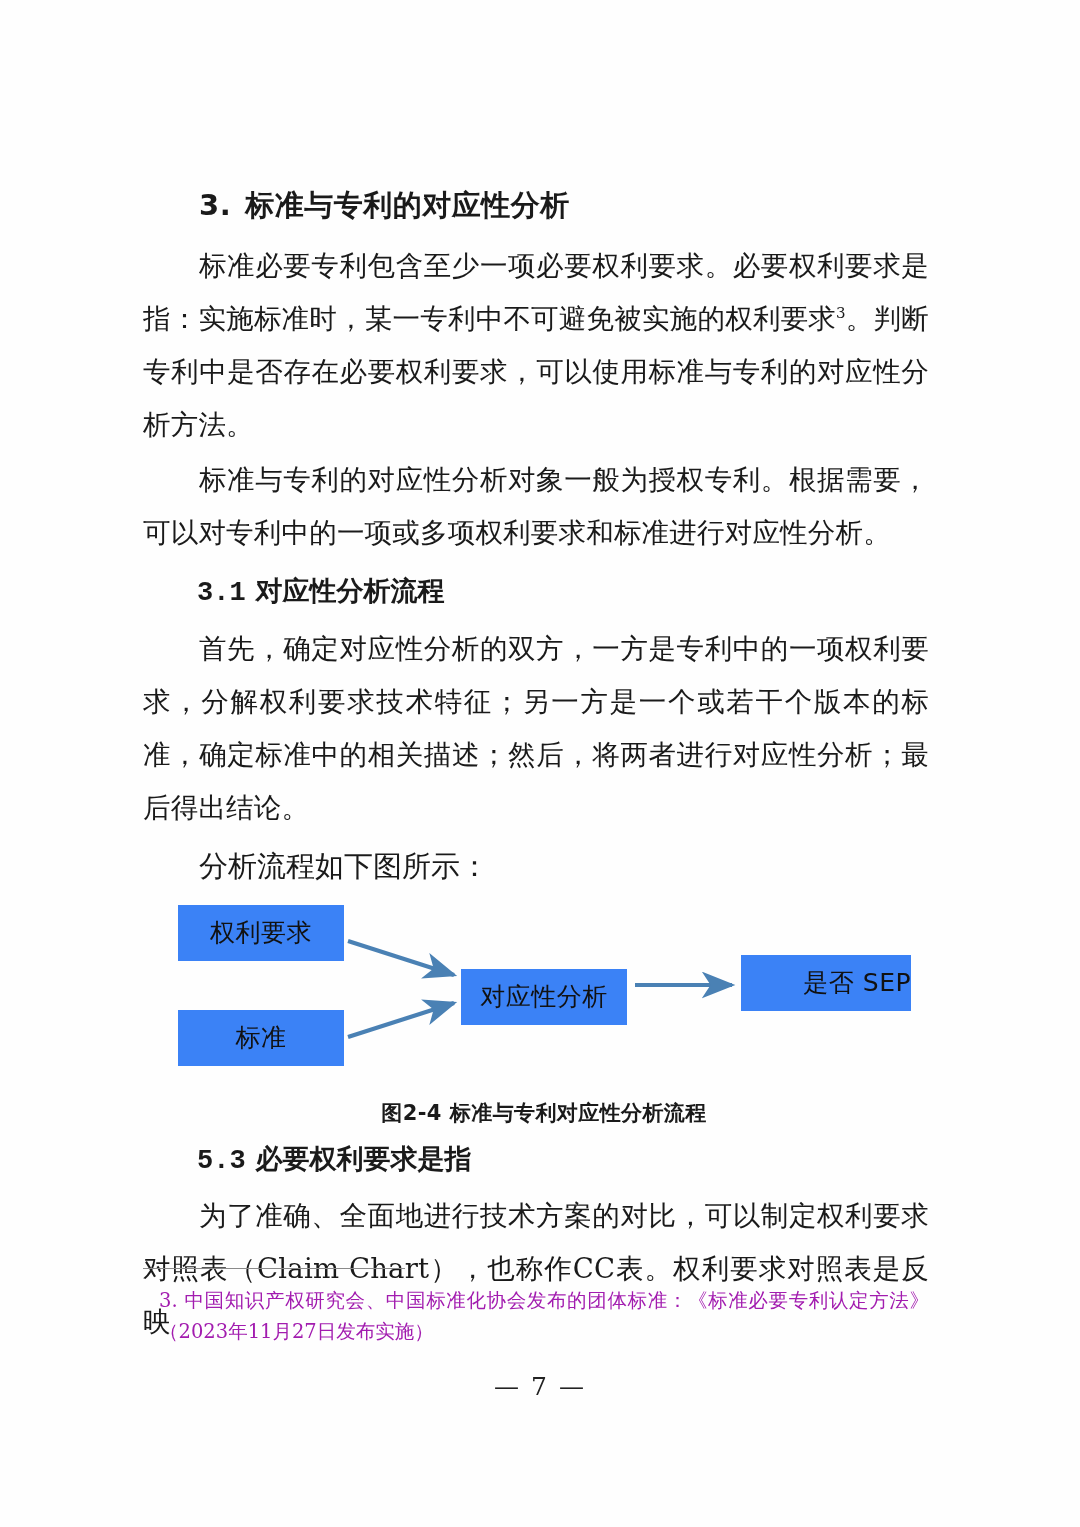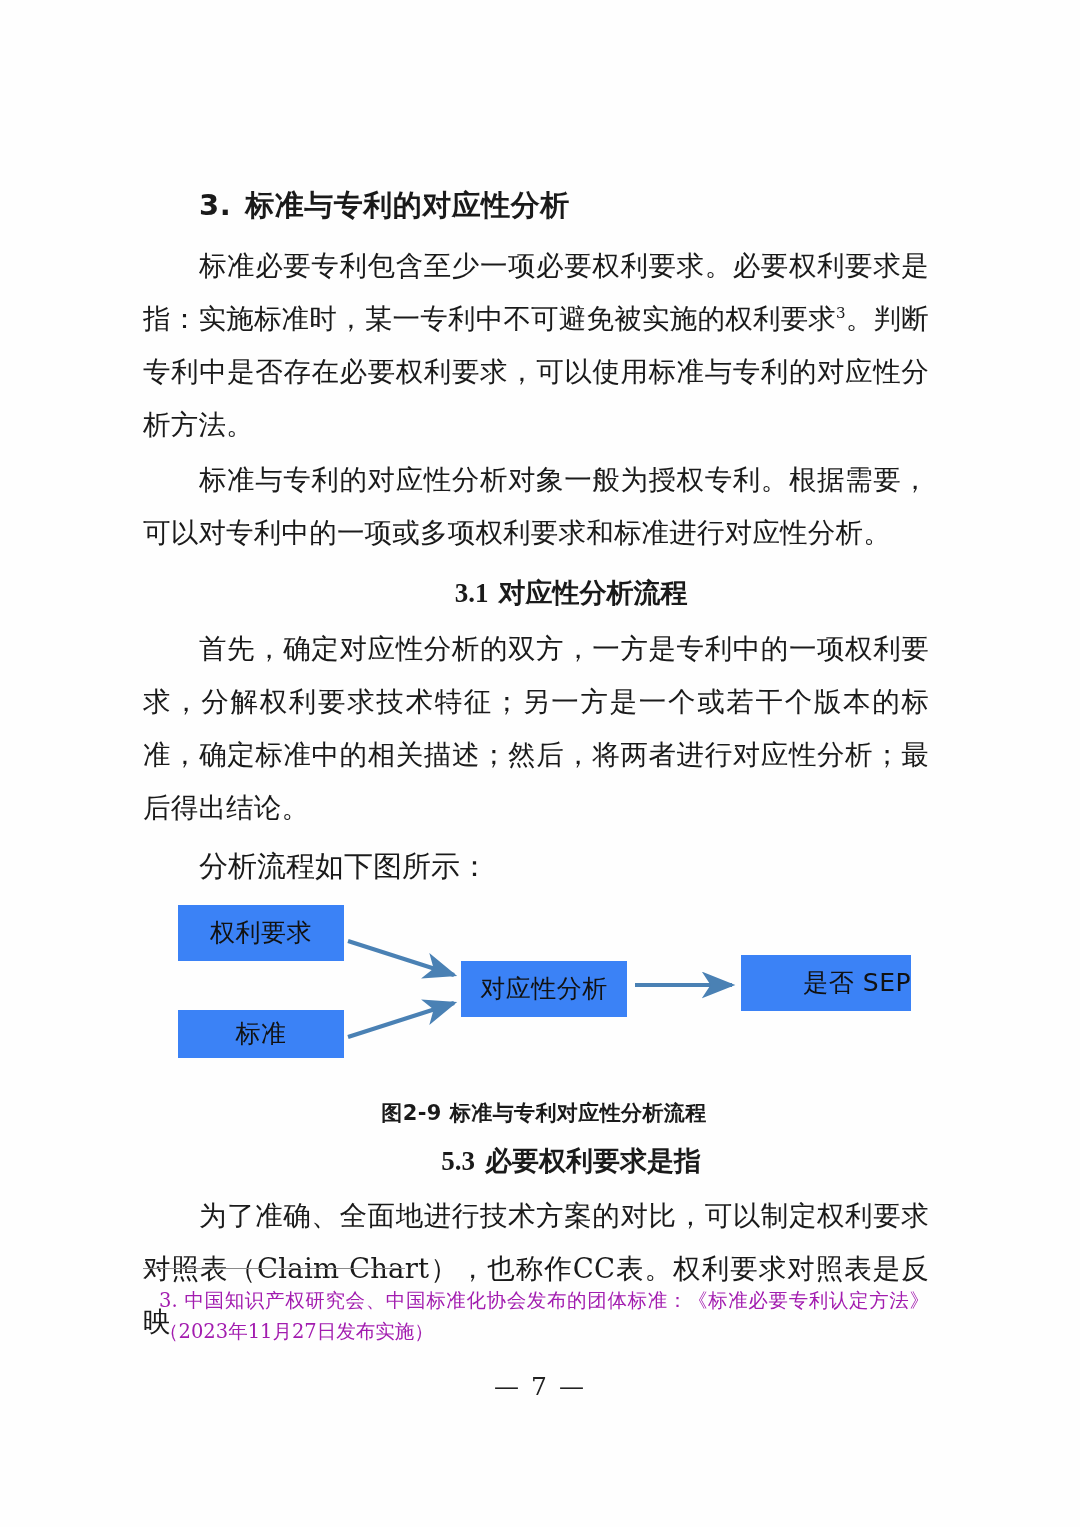--- a/index.html
+++ b/index.html
@@ -41,22 +41,21 @@
     font-family: "DejaVu Sans", "Liberation Sans", sans-serif;
   }
   .h-major .num { margin-right: 14px; }
 
   .h-sub {
     font-size: 27px;
     font-weight: 700;
     margin: 16px 0 10px 0;
     padding-left: 54px;
     line-height: 1.35;
-    font-family: Liberation Serif, serif;
-    text-align: center;
+    font-family: Liberation Mono, monospace;
   }
   .h-sub .num { margin-right: 10px; }
 
   p.body {
     font-size: 27.5px;
     line-height: 53px;
     margin: 0 16px 2px 0;
     text-align: justify;
     text-justify: inter-character;
     text-indent: 56px;
@@ -88,22 +87,22 @@
     background: #3b82f6;
     font-family: "DejaVu Sans", "Liberation Sans", sans-serif;
     font-size: 25px;
     color: #111;
     display: flex;
     align-items: center;
     justify-content: center;
     letter-spacing: 0.5px;
   }
   #box-claim  { left: 35px;  top: 8px;   width: 166px; height: 56px; }
-  #box-std    { left: 35px;  top: 113px; width: 166px; height: 48px; }
-  #box-ana    { left: 318px; top: 64px;  width: 166px; height: 56px; }
+  #box-std    { left: 35px;  top: 113px; width: 166px; height: 56px; }
+  #box-ana    { left: 318px; top: 72px;  width: 166px; height: 56px; }
   #box-sep    { left: 598px; top: 58px;  width: 170px; height: 56px; justify-content: flex-end; }
 
   .fsvg {
     position: absolute;
     left: 0; top: 0;
     width: 802px; height: 188px;
     overflow: visible;
   }
 
   .fig-caption {
@@ -194,21 +193,21 @@
       <div class="fbox" id="box-ana">
         <span>对应性分析</span>
       </div>
       <div class="fbox" id="box-sep">
         <span>是否 SEP</span>
       </div>
 
     </div>
 
     <div class="fig-caption">
-      <span class="cap-num">图2-9</span><span>标准与专利对应性分析流程</span>
+      <span class="cap-num">图2-4</span><span>标准与专利对应性分析流程</span>
     </div>
 
     <h3 class="h-sub">
       <span class="num">5.3</span><span>必要权利要求是指</span>
     </h3>
 
     <p class="body">为了准确、全面地进行技术方案的对比，可以制定权利要求对照表（Claim Chart），也称作CC表。权利要求对照表是反映</p>
 
   </div>
 

